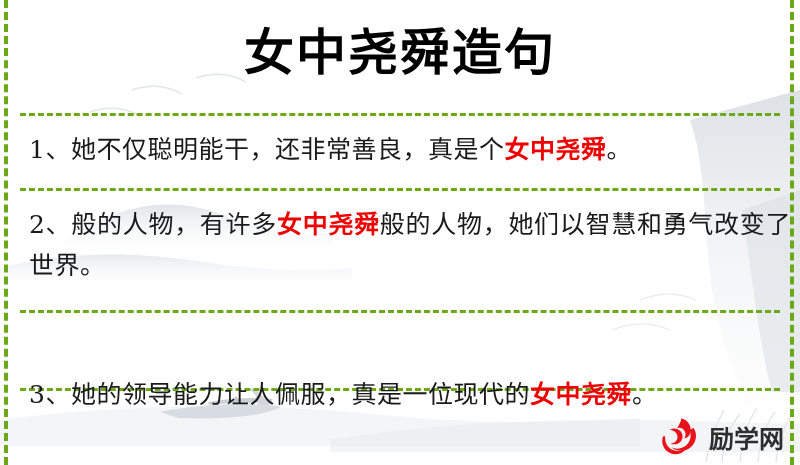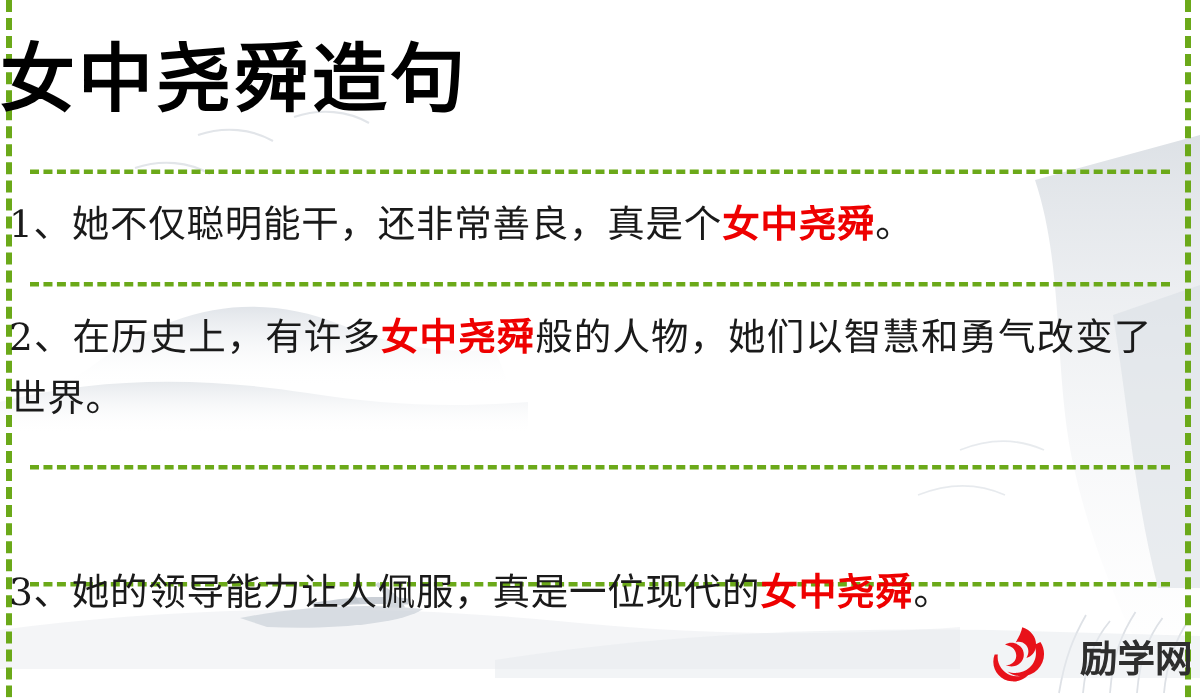--- a/index.html
+++ b/index.html
@@ -51,41 +51,42 @@
     border-top: 3px dashed #6ba919;
     z-index: 3;
   }
 
   
   .title {
     position: absolute;
     top: 18px;
     left: 0;
     width: 800px;
+    text-align: center;
     font-family: "DejaVu Serif", "Liberation Serif", serif;
     font-size: 50px;
     line-height: 70px;
     font-weight: 700;
     color: #000000;
     letter-spacing: 2px;
     z-index: 4;
     white-space: nowrap;
   }
 
   
   .sentences {
     position: absolute;
     top: 113px;
     left: 0;
     width: 800px;
     z-index: 4;
   }
   .sentence {
     position: absolute;
-    left: 6px;
+    left: 29px;
     width: 762px;
     font-family: "DejaVu Serif", "Liberation Serif", serif;
     font-size: 25px;
     line-height: 41px;
     color: #1a1a1a;
     letter-spacing: 0.5px;
     text-align: justify;
   }
   .sentence .kw {
     color: #ee0000;
@@ -96,21 +97,21 @@
   .s3 { top: 213px; margin-top: 48px; }
 
   
   .logo {
     position: absolute;
     left: 660px;
     top: 414px;
     height: 46px;
     display: flex;
     align-items: center;
-    gap: 18px;
+    gap: 7px;
     z-index: 5;
   }
   .logo-mark {
     width: 42px;
     height: 42px;
     flex: 0 0 42px;
   }
   .logo-mark svg { display: block; width: 42px; height: 42px; }
   .logo-text {
     font-family: "DejaVu Sans", "Liberation Sans", sans-serif;
@@ -188,21 +189,21 @@
 
   <div class="title">女中尧舜造句</div>
 
   <div class="sentences">
 
     <div class="sentence s1">
       <span>1、</span><span>她不仅聪明能干，还非常善良，真是个</span><span class="kw">女中尧舜</span><span>。</span>
     </div>
 
     <div class="sentence s2">
-      <span>2、</span><span>在历史上，有许多</span><span class="kw">女中尧舜</span><span>般的人物，她们以智慧和勇气改变了世界。</span>
+      <span>2、</span><span>般的人物，有许多</span><span class="kw">女中尧舜</span><span>般的人物，她们以智慧和勇气改变了世界。</span>
     </div>
 
     <div class="sentence s3">
       <span>3、</span><span>她的领导能力让人佩服，真是一位现代的</span><span class="kw">女中尧舜</span><span>。</span>
     </div>
 
   </div>
 
   <div class="logo">
     <span class="logo-mark">

